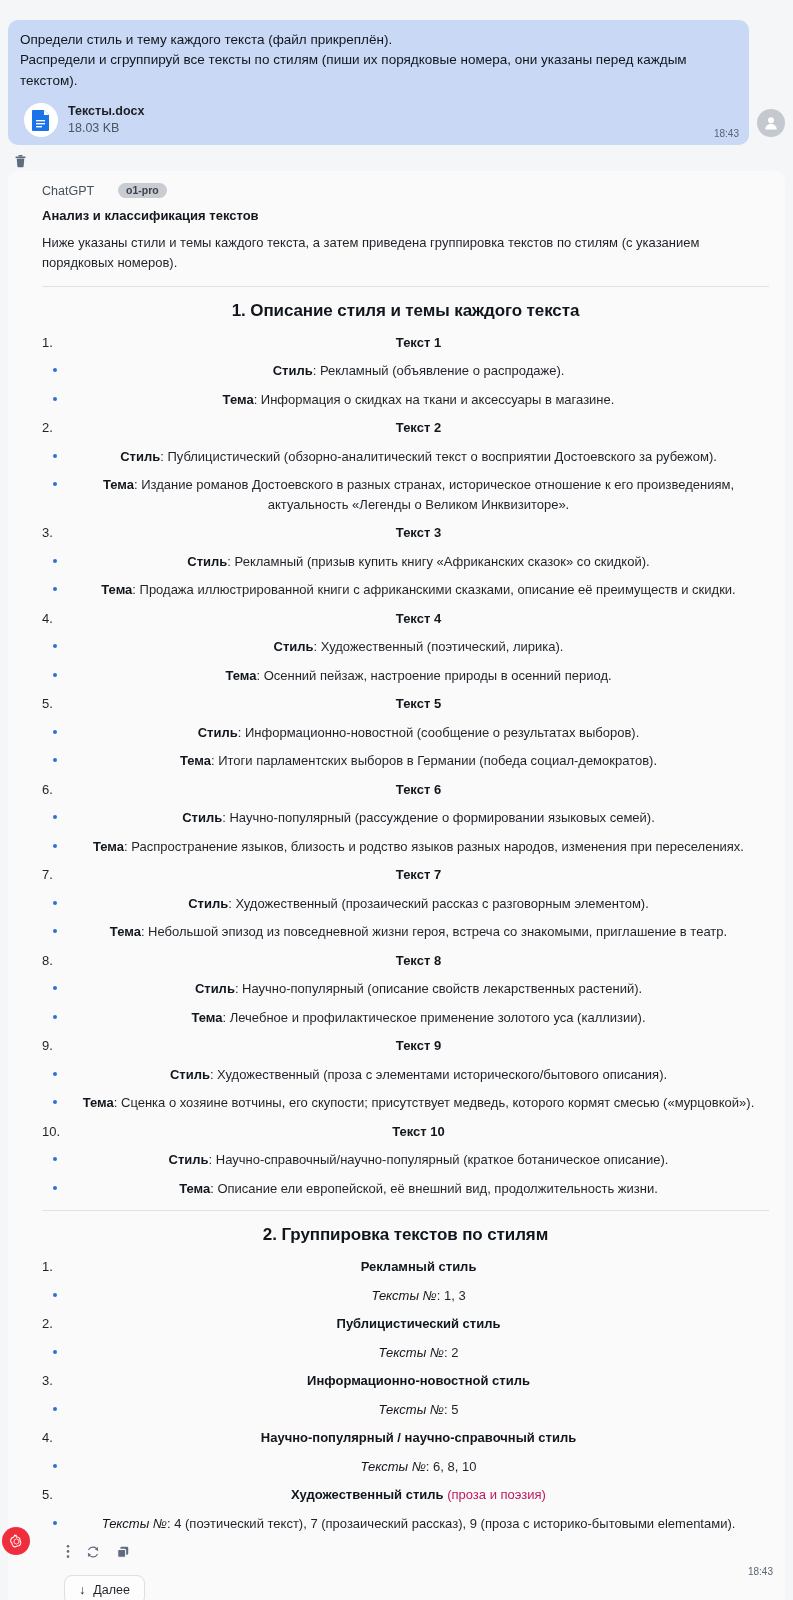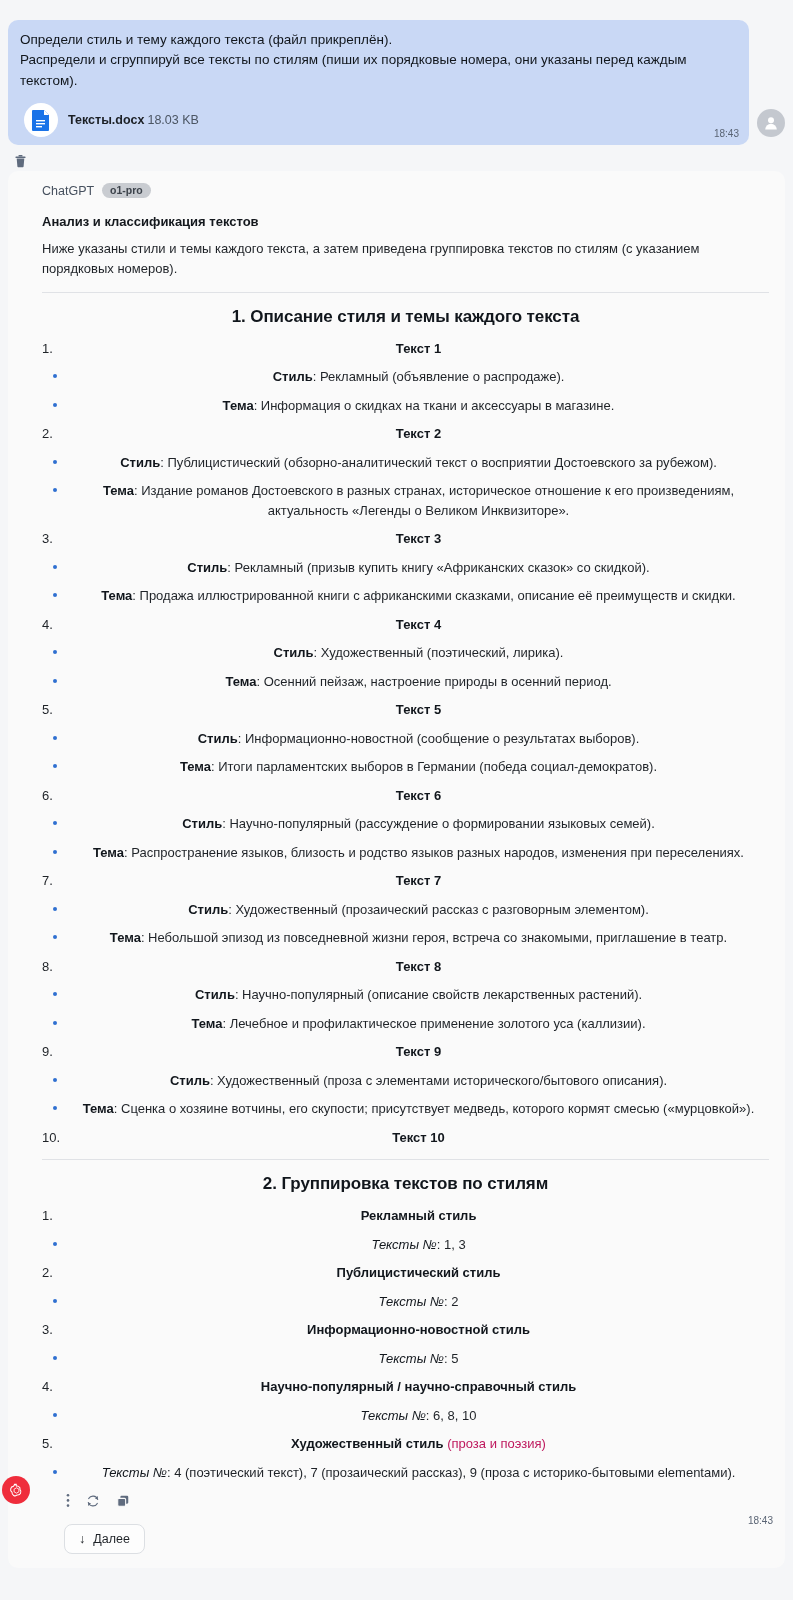--- a/index.html
+++ b/index.html
@@ -44,21 +44,21 @@
     margin-top: 12px;
     padding-left: 4px;
   }
   .file-badge {
     width: 34px; height: 34px;
     border-radius: 50%;
     background: #ffffff;
     display: flex; align-items: center; justify-content: center;
     flex: 0 0 auto;
   }
-  .file-meta { display: flex; flex-direction: row; gap: 3px; }
+  .file-meta { display: flex; flex-direction: column; gap: 3px; }
   .file-name { font-size: 12.5px; font-weight: bold; color: #1b1f24; }
   .file-size { font-size: 12.5px; color: #4b5563; }
   .msg-time {
     position: absolute;
     right: 10px;
     bottom: 6px;
     font-size: 10px;
     color: #5a6474;
   }
   .avatar {
@@ -81,22 +81,22 @@
   }
   .assistant-bubble {
     background: #fafafa;
     border-radius: 10px;
     padding: 12px 16px 14px 34px;
     position: relative;
   }
   .asst-head {
     display: flex;
     align-items: center;
-    gap: 8px;
-    margin-bottom: 16px;
+    gap: 24px;
+    margin-bottom: 10px;
   }
   .asst-name { font-size: 12.5px; color: #46505e; }
   .model-chip {
     background: #c9ccd1;
     color: #3d434b;
     font-size: 10.5px;
     font-weight: bold;
     border-radius: 9px;
     padding: 2px 8px 3px 8px;
     line-height: 1;
@@ -326,20 +326,24 @@
         <ul class="bul-list">
           <li class="bul-item"><span class="lbl">Стиль</span><span>: Научно-популярный (описание свойств лекарственных растений).</span></li>
           <li class="bul-item"><span class="lbl">Тема</span><span>: Лечебное и профилактическое применение золотого уса (каллизии).</span></li>
         </ul>
         <li class="num-item"><span class="item-title">Текст 9</span></li>
         <ul class="bul-list">
           <li class="bul-item"><span class="lbl">Стиль</span><span>: Художественный (проза с элементами исторического/бытового описания).</span></li>
           <li class="bul-item"><span class="lbl">Тема</span><span>: Сценка о хозяине вотчины, его скупости; присутствует медведь, которого кормят смесью («мурцовкой»).</span></li>
         </ul>
         <li class="num-item"><span class="item-title">Текст 10</span></li>
+        <ul class="bul-list">
+          <li class="bul-item"><span class="lbl">Стиль</span><span>: Научно-справочный/научно-популярный (краткое ботаническое описание).</span></li>
+          <li class="bul-item"><span class="lbl">Тема</span><span>: Описание ели европейской, её внешний вид, продолжительность жизни.</span></li>
+        </ul>
       </ol>
 
     <hr class="md-hr">
 
     <h2 class="md-h2">2. Группировка текстов по стилям</h2>
     <ol class="num-list" id="section2-list">
         <li class="num-item"><span class="item-title">Рекламный стиль</span></li>
         <ul class="bul-list">
           <li class="bul-item"><span class="lbl-i">Тексты №</span><span>: 1, 3</span></li>
         </ul>

